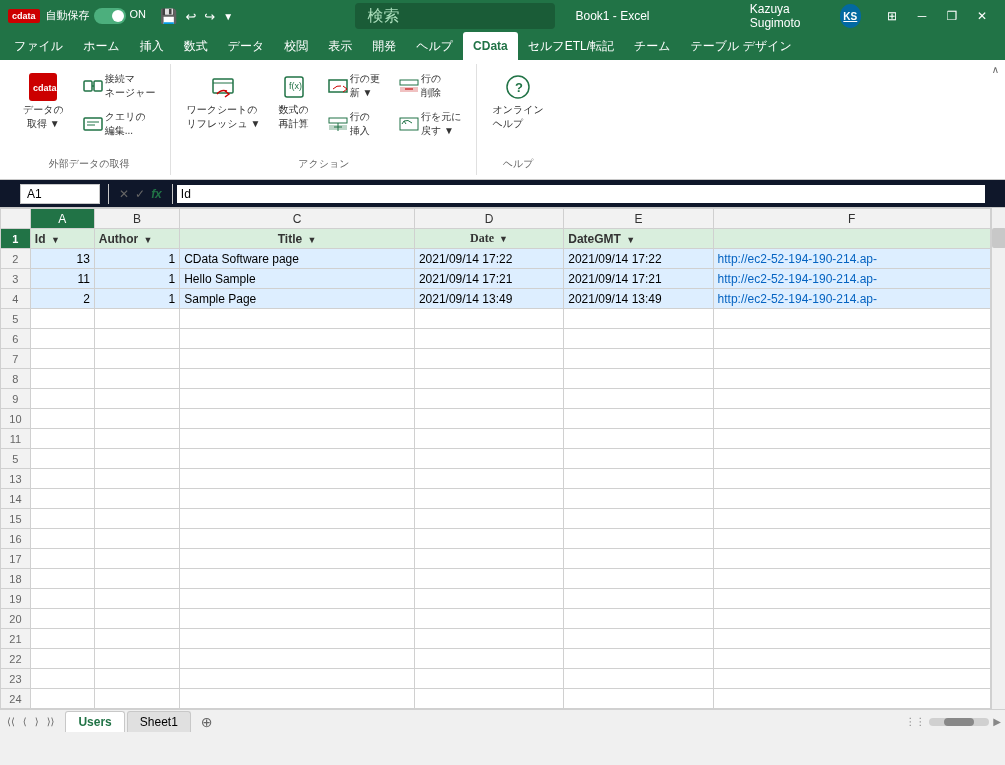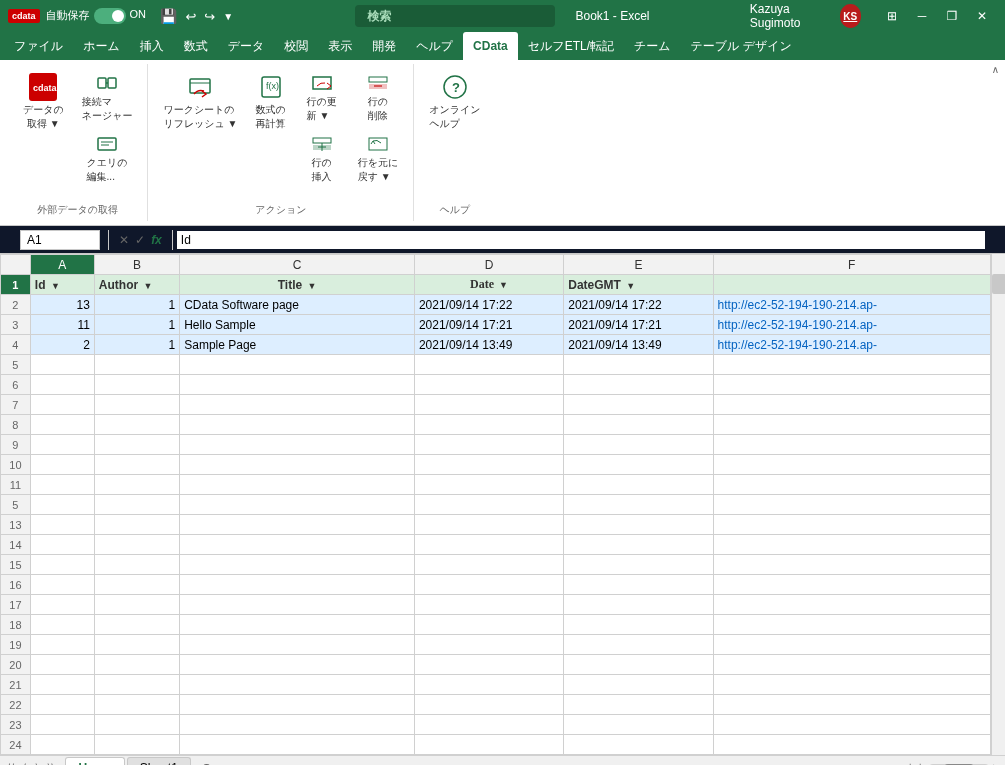--- a/index.html
+++ b/index.html
@@ -6,42 +6,42 @@
     body { font-family: 'Segoe UI', Meiryo, sans-serif; font-size: 12px; background: #f0f0f0; width: 1005px; height: 765px; overflow: hidden; }
 
     
     .title-bar { display: flex; align-items: center; background: #217346; height: 32px; padding: 0 8px; color: white; }
     .title-bar-left { display: flex; align-items: center; gap: 6px; flex: 1; }
     .title-autosave { display: flex; gap: 4px; font-size: 11px; }
     .toggle-switch { width: 32px; height: 16px; background: #4caf7d; border-radius: 8px; position: relative; display: inline-block; }
     .toggle-knob { width: 12px; height: 12px; background: white; border-radius: 50%; position: absolute; top: 2px; right: 2px; }
     .title-icons { display: flex; gap: 8px; align-items: center; margin-left: 8px; }
     .title-center { flex: 2; text-align: center; font-size: 12px; display: flex; align-items: center; justify-content: center; gap: 4px; }
-    .search-box { background: #1a5c37; border: none; border-radius: 4px; color: white; padding: 4px 12px; font-size: 12px; width: 200px; font-weight: bold; }
+    .search-box { background: #1a5c37; border: none; border-radius: 4px; color: white; padding: 4px 12px; font-size: 16px; width: 200px; }
     .search-box::placeholder { color: #aaddbb; }
     .title-right { flex: 1; display: flex; align-items: center; justify-content: flex-end; gap: 8px; }
     .user-badge { display: flex; align-items: center; gap: 6px; color: white; font-size: 12px; }
-    .user-avatar { width: 24px; height: 24px; background: #b91c1c; border-radius: 50%; display: flex; align-items: center; justify-content: center; font-size: 10px; color: white; font-weight: bold; text-decoration: underline; }
+    .user-avatar { width: 24px; height: 24px; background: #0369a1; border-radius: 50%; display: flex; align-items: center; justify-content: center; font-size: 10px; color: white; font-weight: bold; text-decoration: underline; }
     .win-controls { display: flex; gap: 0; margin-left: 8px; }
     .win-btn { width: 30px; height: 32px; display: flex; align-items: center; justify-content: center; color: white; font-size: 12px; cursor: pointer; }
 
     
     .ribbon-tabs { background: #217346; display: flex; align-items: flex-end; height: 28px; padding: 0 4px; }
     .ribbon-tab { color: white; font-size: 12px; padding: 4px 10px; cursor: pointer; height: 28px; display: flex; align-items: center; }
     .ribbon-tab.active { background: white; color: #217346; border-radius: 3px 3px 0 0; font-weight: 600; }
     .ribbon-tab.cdata { font-weight: bold; }
 
     
     .ribbon { background: white; border-bottom: 1px solid #c8c8c8; padding: 4px 8px; display: flex; gap: 0; min-height: 90px; }
     .ribbon-group { display: flex; flex-direction: column; border-right: 1px solid #e0e0e0; padding: 4px 8px; min-width: fit-content; }
     .ribbon-group-content { display: flex; gap: 4px; flex: 1; align-items: flex-start; }
     .ribbon-group-label { font-size: 10px; color: #666; text-align: center; margin-top: 15px; }
     .ribbon-btn { display: flex; flex-direction: column; align-items: center; gap: 2px; cursor: pointer; padding: 4px 6px; border: 1px solid transparent; border-radius: 3px; min-width: 44px; font-size: 10px; color: #333; }
     .ribbon-btn-icon { width: 28px; height: 28px; display: flex; align-items: center; justify-content: center; }
-    .ribbon-btn-small { display: flex; flex-direction: column; align-items: center; gap: 1px; cursor: pointer; padding: 3px 6px; border: 1px solid transparent; border-radius: 3px; font-size: 10px; color: #333; min-width: 50px; }
+    .ribbon-btn-small { display: flex; flex-direction: row; align-items: center; gap: 1px; cursor: pointer; padding: 3px 6px; border: 1px solid transparent; border-radius: 3px; font-size: 10px; color: #333; min-width: 50px; }
     .ribbon-btn-icon-sm { width: 22px; height: 22px; display: flex; align-items: center; justify-content: center; font-size: 14px; }
 
     
     .formula-bar { display: flex; align-items: center; background: #0f172a; border-bottom: 1px solid #c8c8c8; height: 28px; padding: 0 20px; }
     .cell-ref { width: 80px; border: 1px solid #c8c8c8; padding: 2px 6px; font-size: 12px; margin-right: 4px; }
     .formula-divider { width: 1px; background: #c8c8c8; height: 20px; margin: 0 4px; }
     .formula-icons { display: flex; gap: 6px; align-items: center; padding: 0 6px; }
     .formula-input { flex: 1; border: none; outline: none; font-size: 12px; padding: 2px 4px; }
 
     

